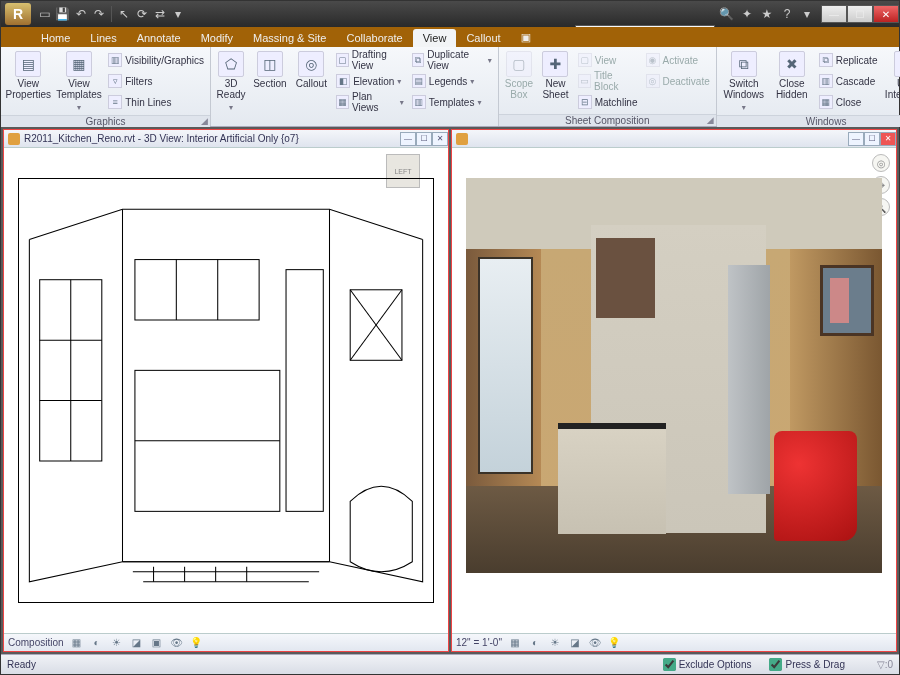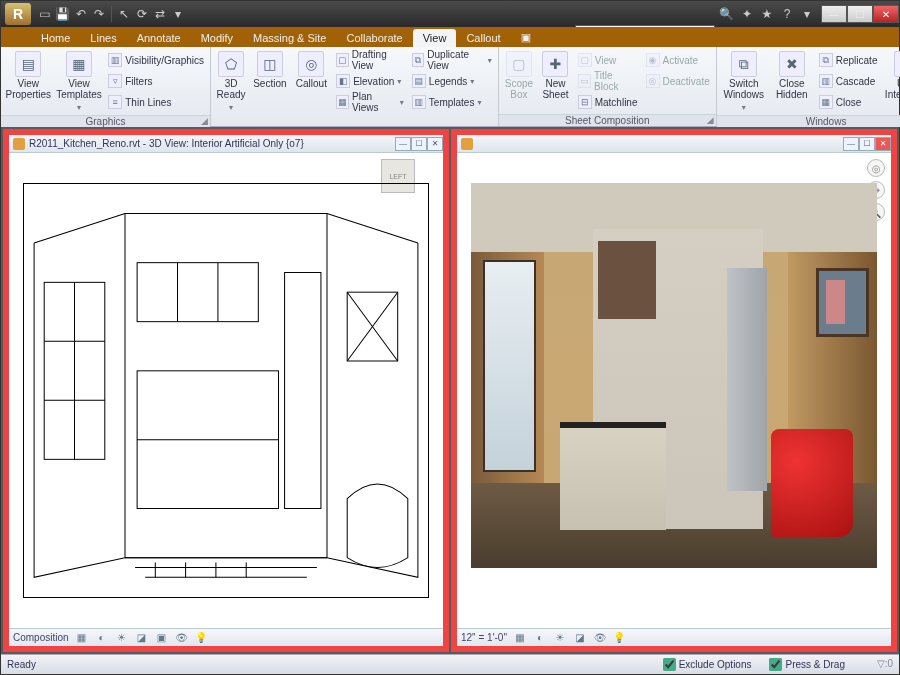--- a/index.html
+++ b/index.html
@@ -31,21 +31,21 @@
   .bigbtn{ display:flex; flex-direction:column; align-items:center; width:48px; padding-top:2px; gap:1px;}
   .bigbtn .ic{ width:26px;height:26px; background:#eef; border:1px solid #ccd; border-radius:2px; display:flex;align-items:center;justify-content:center;font-size:14px;color:#567;}
   .bigbtn .lbl{ font-size:10px; color:#334; text-align:center; line-height:11px;}
   .stack{ display:flex; flex-direction:column; gap:1px; padding-top:1px;}
   .smallbtn{ display:flex; align-items:center; gap:3px; height:20px; padding:0 2px; font-size:10px; color:#334;}
   .smallbtn.dis{ color:#9aa;}
   .smallbtn .ic{ width:14px;height:14px;background:#eef;border:1px solid #ccd; display:flex;align-items:center;justify-content:center;font-size:9px;color:#678;}
   .drop::after{content:" ▾"; font-size:8px; color:#778;}
   
   .workspace{ flex:1; background:#5a5a5a; display:flex; gap:2px; padding:2px;}
-  .doc{ flex:1; background:#fff; border:6px solid #ef4444; display:flex; flex-direction:column; position:relative;}
+  .doc{ flex:1; background:#fff; border:1px solid #ef4444; display:flex; flex-direction:column; position:relative;}
   .doc-title{ height:18px; background:linear-gradient(#f4f6fa,#dfe4ee); border-bottom:1px solid #bcc; display:flex; align-items:center; font-size:10px; color:#335; padding-left:4px;}
   .doc-title .ri{width:12px;height:12px;background:#e0a040;border-radius:2px;margin-right:4px;}
   .doc-title .wc{ margin-left:auto; display:flex;}
   .doc-title .wc div{ width:16px;height:14px;border:1px solid #9ab; background:#eef4ff; font-size:8px; display:flex;align-items:center;justify-content:center; color:#557;}
   .doc-title .wc .x{ background:#e55; color:#fff;}
   .canvas{ flex:1; background:#fff; position:relative; overflow:hidden;}
   .canvas .frame{ position:absolute; left:14px; top:30px; right:14px; bottom:30px; border:1px solid #000;}
   
   .wf{ position:absolute; inset:0;}
   .wf svg{ width:100%; height:100%;}
@@ -63,21 +63,21 @@
   .render .island{position:absolute;left:22%;bottom:10%;width:26%;height:28%;background:linear-gradient(#d8d2c3,#c7c1b2);border-top:6px solid #222;}
   .render .fridge{position:absolute;left:63%;top:22%;width:10%;height:58%;background:linear-gradient(90deg,#bfc3c6,#9fa4a8);}
   .render .chair{position:absolute;right:6%;bottom:8%;width:20%;height:28%;background:radial-gradient(circle at 30% 30%,#e33,#a11);border-radius:8px 8px 14px 4px;}
   .render .pic{position:absolute;right:2%;top:22%;width:13%;height:18%;background:#6b7d8c;border:3px solid #4a3424;}
   .render .pic::after{content:"";position:absolute;left:15%;top:15%;width:40%;height:70%;background:#c88;}
   
   .doc-foot{ height:18px; background:linear-gradient(#f5f7fb,#e2e7f0); border-top:1px solid #bcc; display:flex; align-items:center; padding:0 4px; gap:6px; font-size:10px; color:#446;}
   .doc-foot .ic{ width:14px;height:14px; display:flex;align-items:center;justify-content:center; font-size:10px; color:#678;}
   
   .status{ height:20px; background:linear-gradient(#f0f2f6,#d9dde6); border-top:1px solid #aab; display:flex; align-items:center; font-size:10px; color:#335; padding:0 6px;}
-  .status .chk{ margin-left:auto; display:flex; gap:18px; align-items:flex-start;}
+  .status .chk{ margin-left:auto; display:flex; gap:18px; align-items:center;}
   .status .chk label{ display:flex; align-items:center; gap:3px;}
   .status .chk input{ accent-color:#4a8;}
   .funnel{ margin-left:14px; color:#889;}
 </style>
 </head>
 <body>
 
 <div class="window">
 
   <div class="titlebar">

